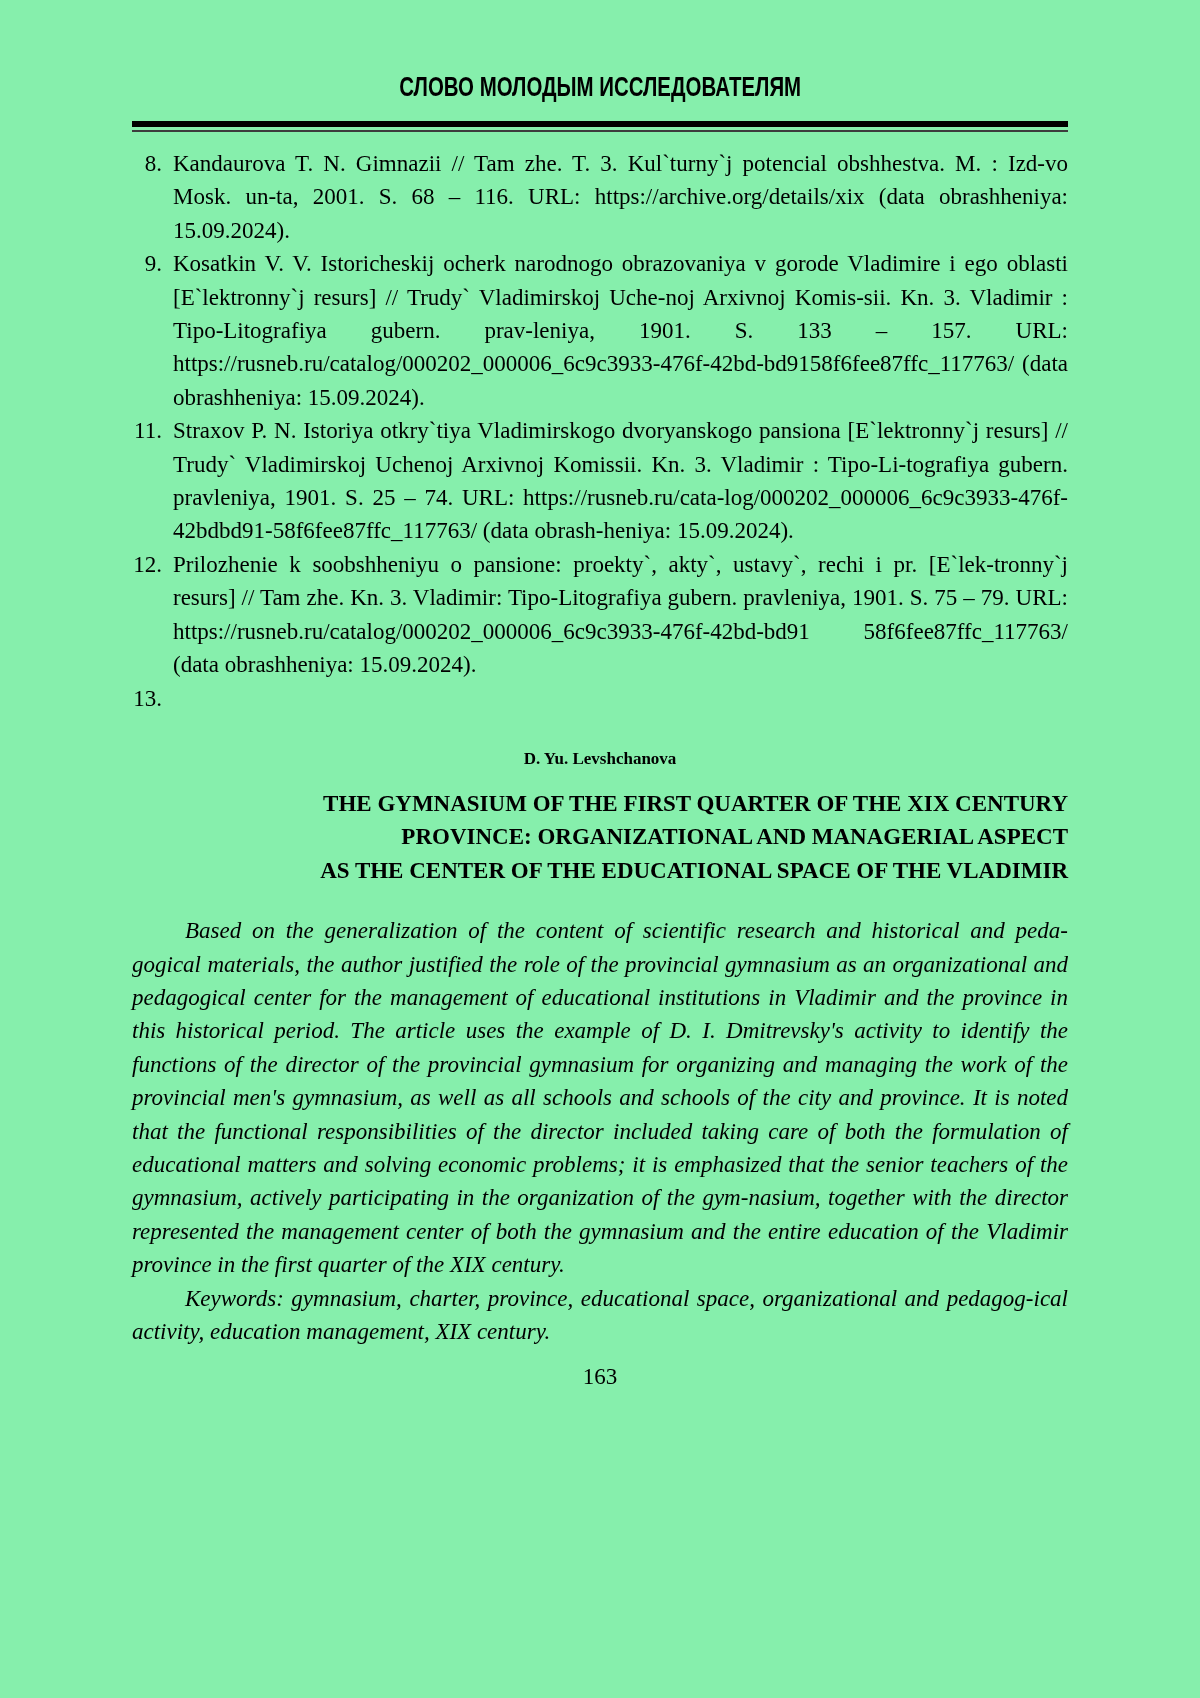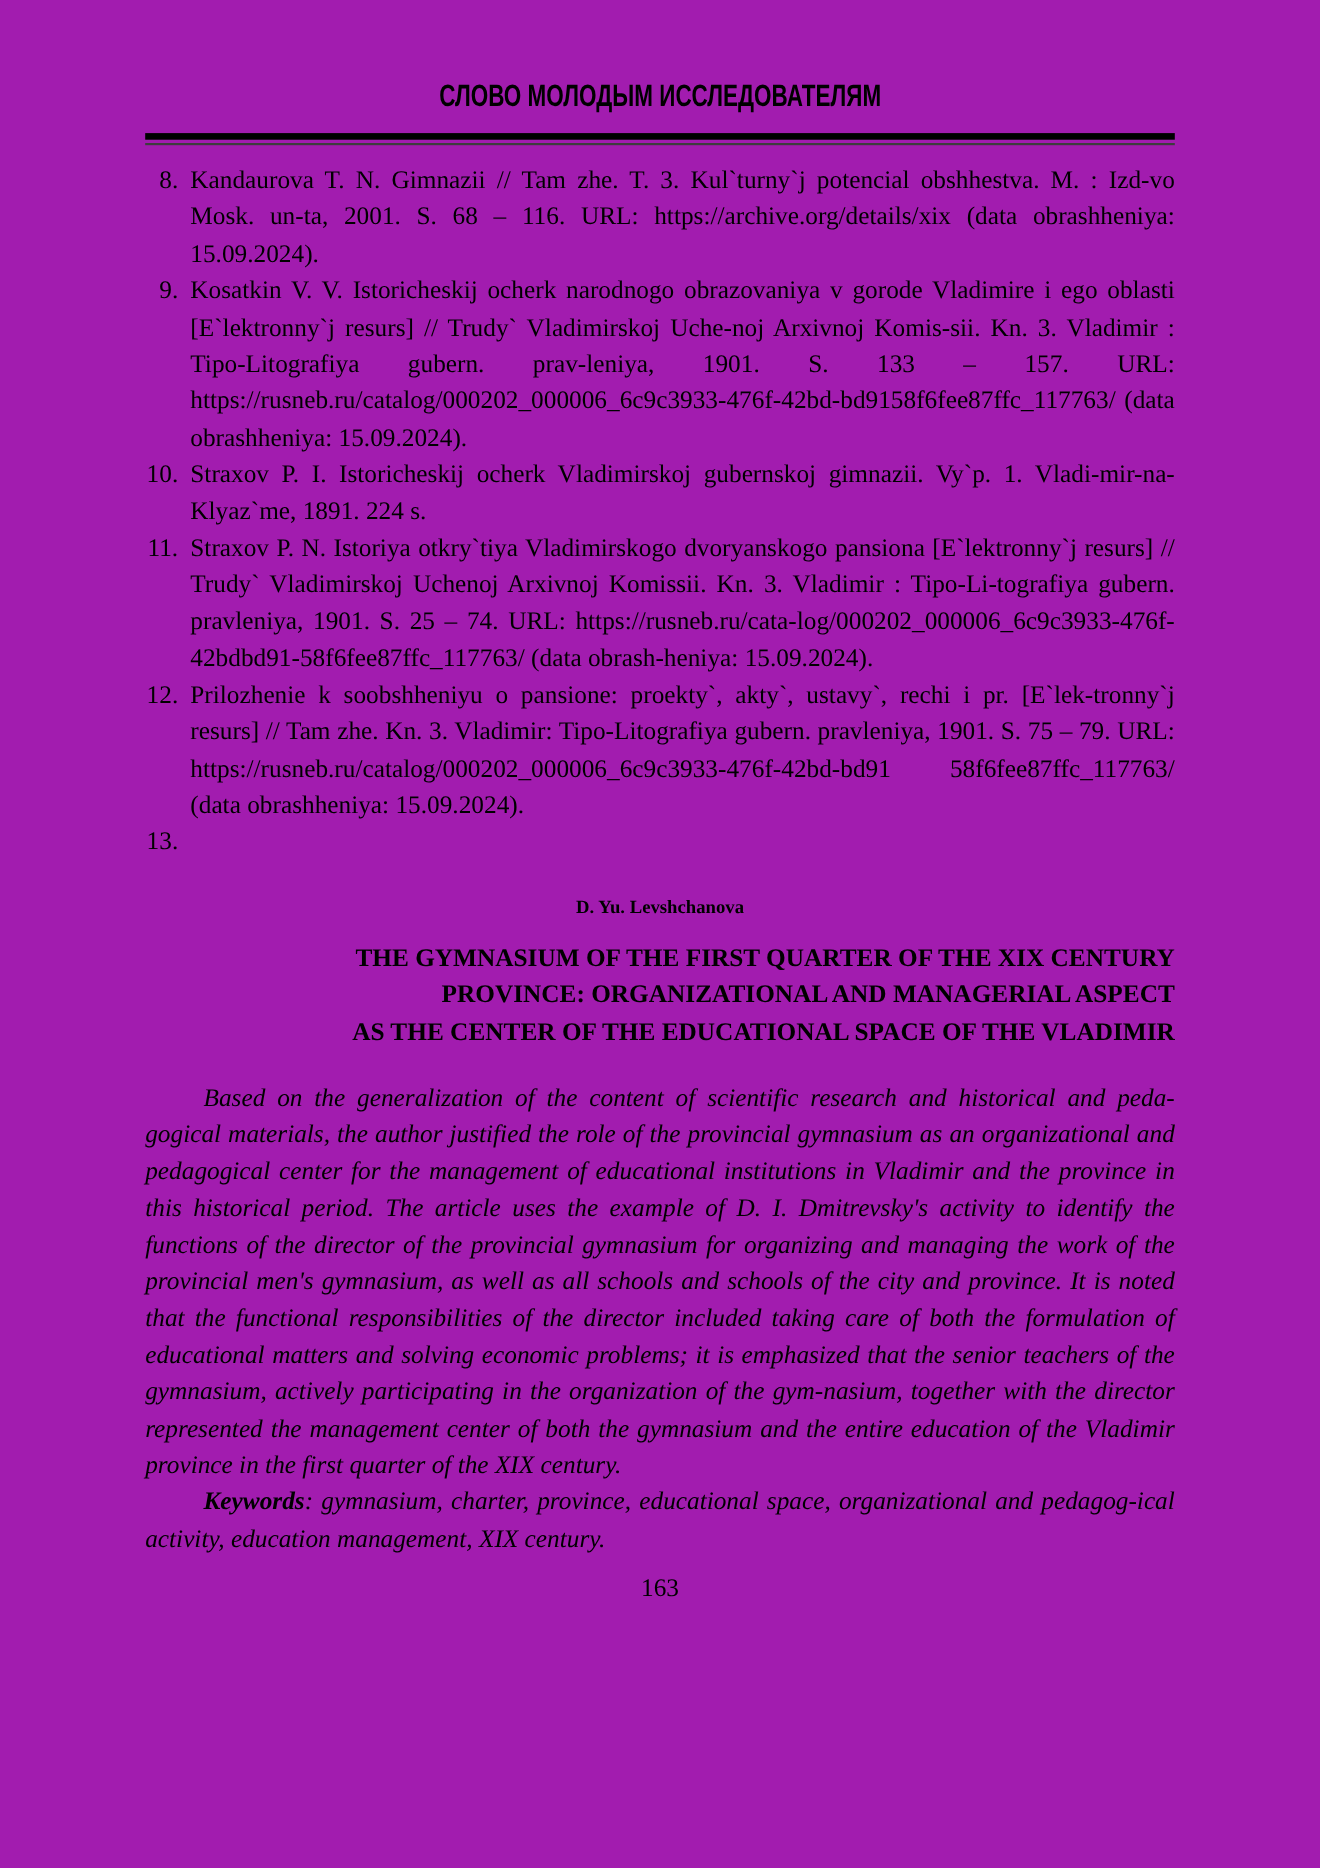--- a/index.html
+++ b/index.html
@@ -1,21 +1,21 @@
 <!DOCTYPE html>
 <html><head>
 <meta charset="utf-8">
 <style>
   html, body { margin: 0; padding: 0; background: #e8e8e8; }
   .page {
     position: relative;
     width: 1200px;
     height: 1698px;
     margin: 0 auto;
-    background: #a21caf;
+    background: #86efac;
     color: #000;
     font-family: "Liberation Serif", serif;
     overflow: hidden;
   }
   .content {
     margin: 0 132px;
     width: 936px;
   }
   
   .running-header {
@@ -78,21 +78,21 @@
     margin: 0;
     font-size: 23px;
     line-height: 33.4px;
     text-align: justify;
     text-indent: 53px;
     overflow-wrap: break-word;
     font-style: italic;
   }
   .abstract { margin-top: 27px; }
   .keywords { font-style: italic; }
-  .kw-label { font-weight: bold; }
+  .kw-label { font-weight: normal; }
   .pagenum {
     margin-top: 12px;
     text-align: center;
     font-size: 23px;
     line-height: 33.4px;
   }
 </style>
 </head>
 <body>
 
@@ -104,23 +104,20 @@
     </div>
 
     <div class="rule"></div>
 
     <div class="refs">
       <div class="ref">
         <span class="ref-num">8.</span><span class="ref-text">Kandaurova T. N. Gimnazii // Tam zhe. T. 3. Kul`turny`j potencial obshhestva. M. : Izd-vo Mosk. un-ta, 2001. S. 68 – 116. URL: https://archive.org/details/xix (data obrashheniya: 15.09.2024).</span>
       </div>
       <div class="ref">
         <span class="ref-num">9.</span><span class="ref-text">Kosatkin V. V. Istoricheskij ocherk narodnogo obrazovaniya v gorode Vladimire i ego oblasti [E`lektronny`j resurs] // Trudy` Vladimirskoj Uche-noj Arxivnoj Komis-sii. Kn. 3. Vladimir : Tipo-Litografiya gubern. prav-leniya, 1901. S. 133 – 157. URL: https://rusneb.ru/catalog/000202_000006_6c9c3933-476f-42bd-bd9158f6fee87ffc_117763/ (data obrashheniya: 15.09.2024).</span>
-      </div>
-      <div class="ref">
-        <span class="ref-num">10.</span><span class="ref-text">Straxov P. I. Istoricheskij ocherk Vladimirskoj gubernskoj gimnazii. Vy`p. 1. Vladi-mir-na-Klyaz`me, 1891. 224 s.</span>
       </div>
       <div class="ref">
         <span class="ref-num">11.</span><span class="ref-text">Straxov P. N. Istoriya otkry`tiya Vladimirskogo dvoryanskogo pansiona [E`lektronny`j resurs] // Trudy` Vladimirskoj Uchenoj Arxivnoj Komissii. Kn. 3. Vladimir : Tipo-Li-tografiya gubern. pravleniya, 1901. S. 25 – 74. URL: https://rusneb.ru/cata-log/000202_000006_6c9c3933-476f-42bdbd91-58f6fee87ffc_117763/ (data obrash-heniya: 15.09.2024).</span>
       </div>
       <div class="ref">
         <span class="ref-num">12.</span><span class="ref-text">Prilozhenie k soobshheniyu o pansione: proekty`, akty`, ustavy`, rechi i pr. [E`lek-tronny`j resurs] // Tam zhe. Kn. 3. Vladimir: Tipo-Litografiya gubern. pravleniya, 1901. S. 75 – 79. URL: https://rusneb.ru/catalog/000202_000006_6c9c3933-476f-42bd-bd91 58f6fee87ffc_117763/ (data obrashheniya: 15.09.2024).</span>
       </div>
       <div class="ref">
         <span class="ref-num">13.</span>
       </div>

